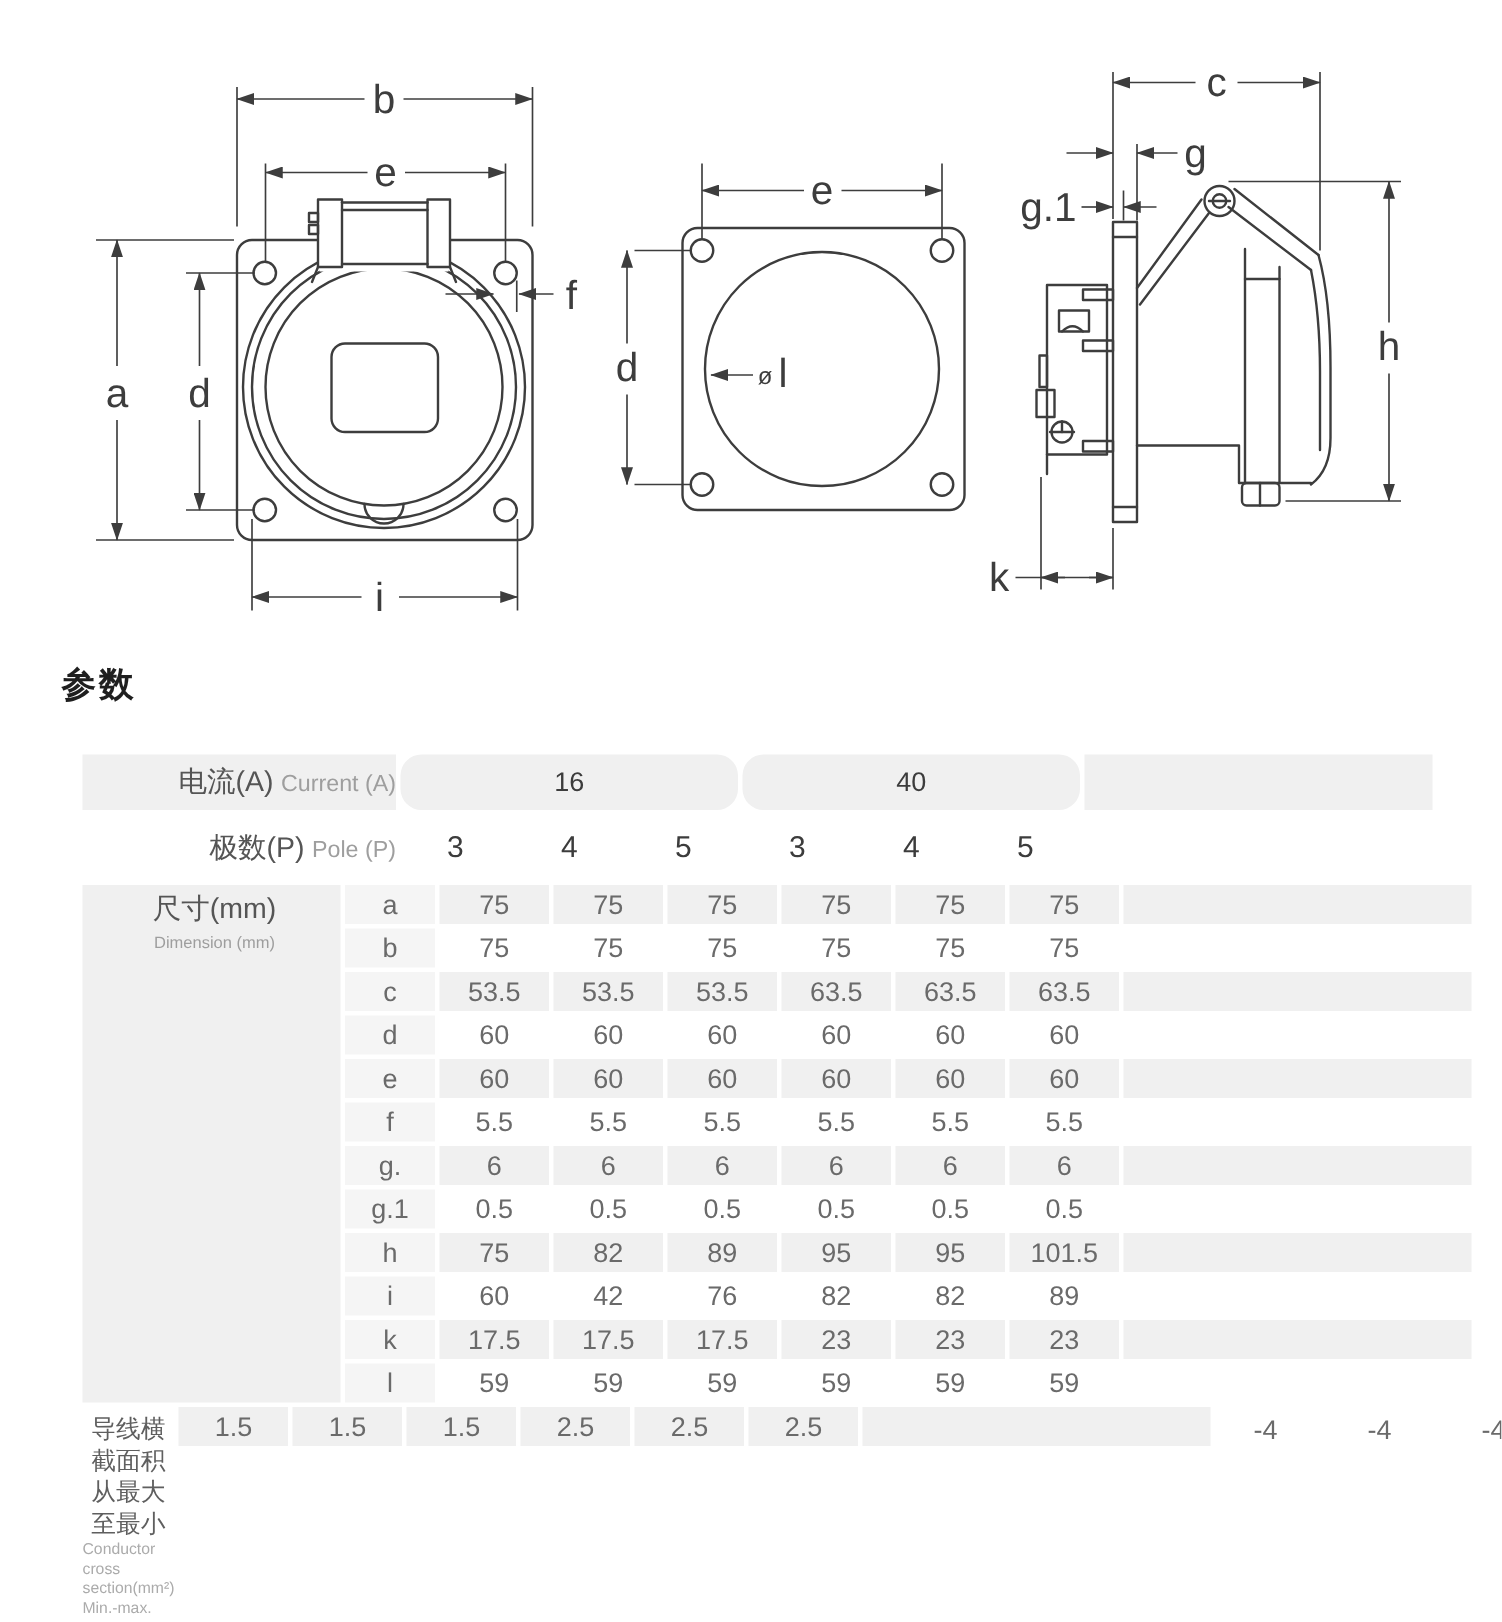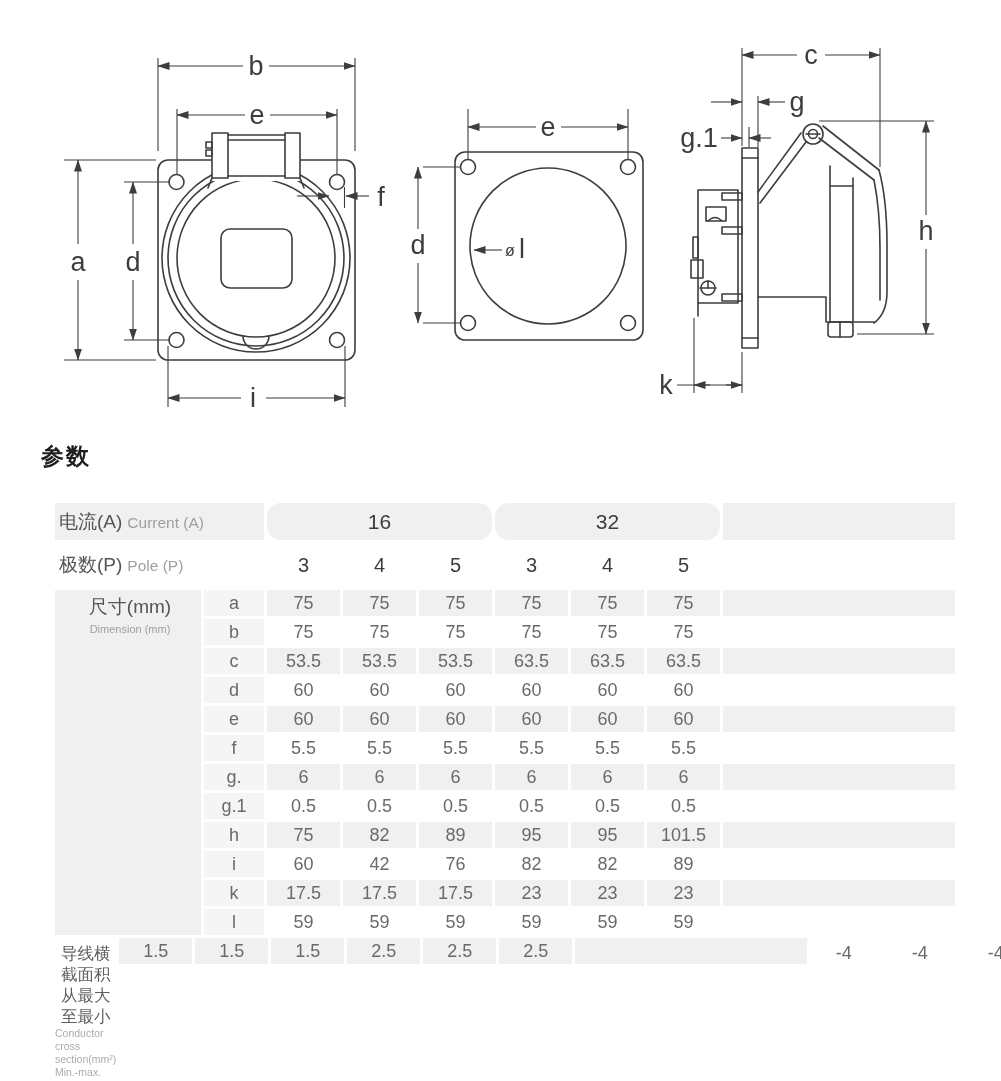--- a/index.html
+++ b/index.html
@@ -9,34 +9,34 @@
   svg .shape{stroke:#3d3d3d;stroke-width:1.6;fill:none;stroke-linejoin:round;stroke-linecap:round;}
   svg .dim{stroke:#3d3d3d;stroke-width:1.1;fill:none;}
   svg text{fill:#3d3d3d;font-size:27px;text-anchor:middle;font-family:"Liberation Sans",sans-serif;}
   svg text.small{font-size:16px;}
   .title{position:absolute;left:41px;top:441px;margin:0;font-size:23px;font-weight:bold;
          color:#1f1f1f;letter-spacing:2px;}
   .ptable{position:absolute;left:55px;top:503px;width:900px;}
   .trow{display:flex;gap:3px;}
   .cell{box-sizing:border-box;text-align:center;color:#6a6a6a;font-size:18px;flex:none;}
   .sh{background:#f0f0f0;}
-  .lab{width:209px;text-align:left;padding-left:4px;}
+  .lab{width:209px;text-align:right;padding-left:4px;}
   .lab .zh{font-size:19px;color:#555;}
   .lab .en{font-size:15.5px;color:#9e9e9e;margin-left:5px;}
   .r-current{height:37px;margin-bottom:3px;}
   .r-current .cell{line-height:37px;}
-  .grp{width:225px;font-size:21px;color:#3c3c3c;border-radius:14px;}
+  .grp{width:225px;font-size:18px;color:#3c3c3c;border-radius:14px;}
   .tail{width:232px;}
   .r-pole{height:44px;margin-bottom:3px;}
   .r-pole .cell{line-height:44px;}
   .pole{font-size:20px;color:#3c3c3c;}
   .val{width:73px;}
   .letter{width:60px;background:#f5f5f5;}
   .dimsec{display:flex;gap:3px;}
-  .dimlab{width:146px;background:#f0f0f0;padding:5px 0 0 4px;}
+  .dimlab{width:172px;background:#f0f0f0;padding:5px 0 0 4px;}
   .dimlab .zh{font-size:19px;color:#555;line-height:24px;}
   .dimlab .en{font-size:11px;color:#9e9e9e;line-height:20px;}
   .dimrows{display:flex;flex-direction:column;gap:3px;}
   .trow.dimr{height:26px;}
   .trow.dimr .cell{line-height:26px;}
   .condsec{display:flex;gap:3px;margin-top:3px;}
   .condlab{width:209px;padding-top:5px;}
   .condlab .zh{font-size:16.5px;color:#5f5f5f;line-height:21px;text-align:center;}
   .condlab .en{font-size:10.5px;color:#ababab;line-height:13px;}
   .condvals{display:flex;flex-direction:row;}
@@ -203,21 +203,21 @@
 
   <h2 class="title">参数</h2>
 
   <div class="ptable">
 
     <div class="trow r-current">
       <div class="cell lab sh">
         <span class="zh">电流(A)</span><span class="en">Current (A)</span>
       </div>
       <div class="cell grp sh">16</div>
-      <div class="cell grp sh">32</div>
+      <div class="cell grp sh">40</div>
       <div class="cell tail sh"></div>
     </div>
 
     <div class="trow r-pole">
       <div class="cell lab">
         <span class="zh">极数(P)</span><span class="en">Pole (P)</span>
       </div>
       <div class="trow">
           <div class="cell val pole">3</div>
           <div class="cell val pole">4</div>

